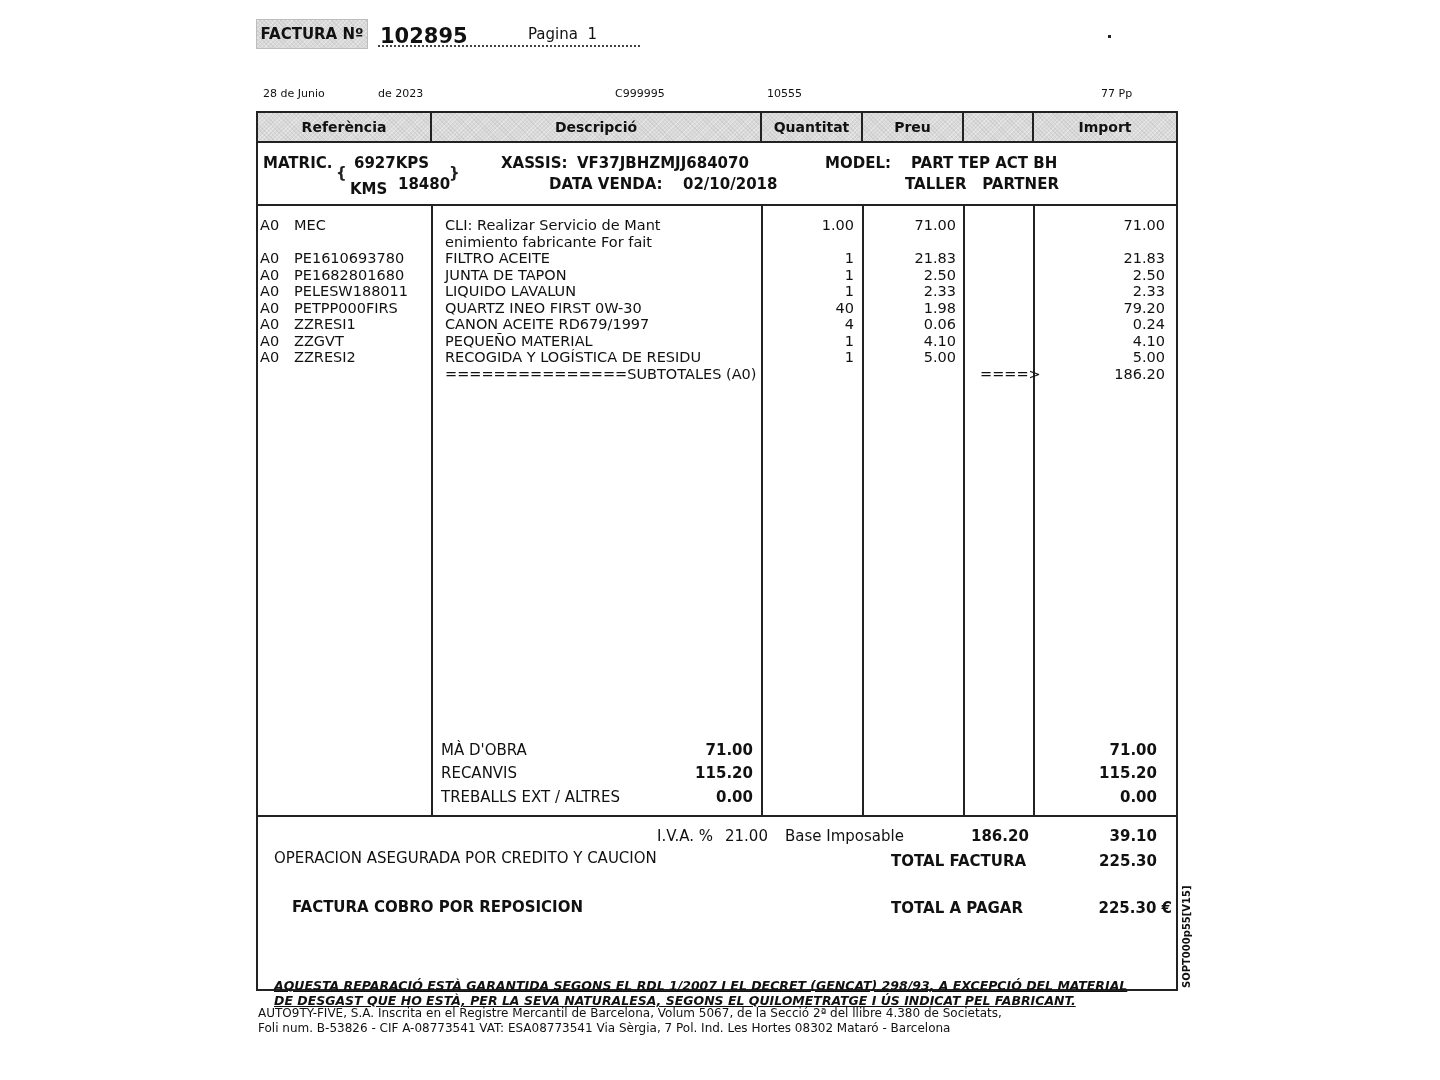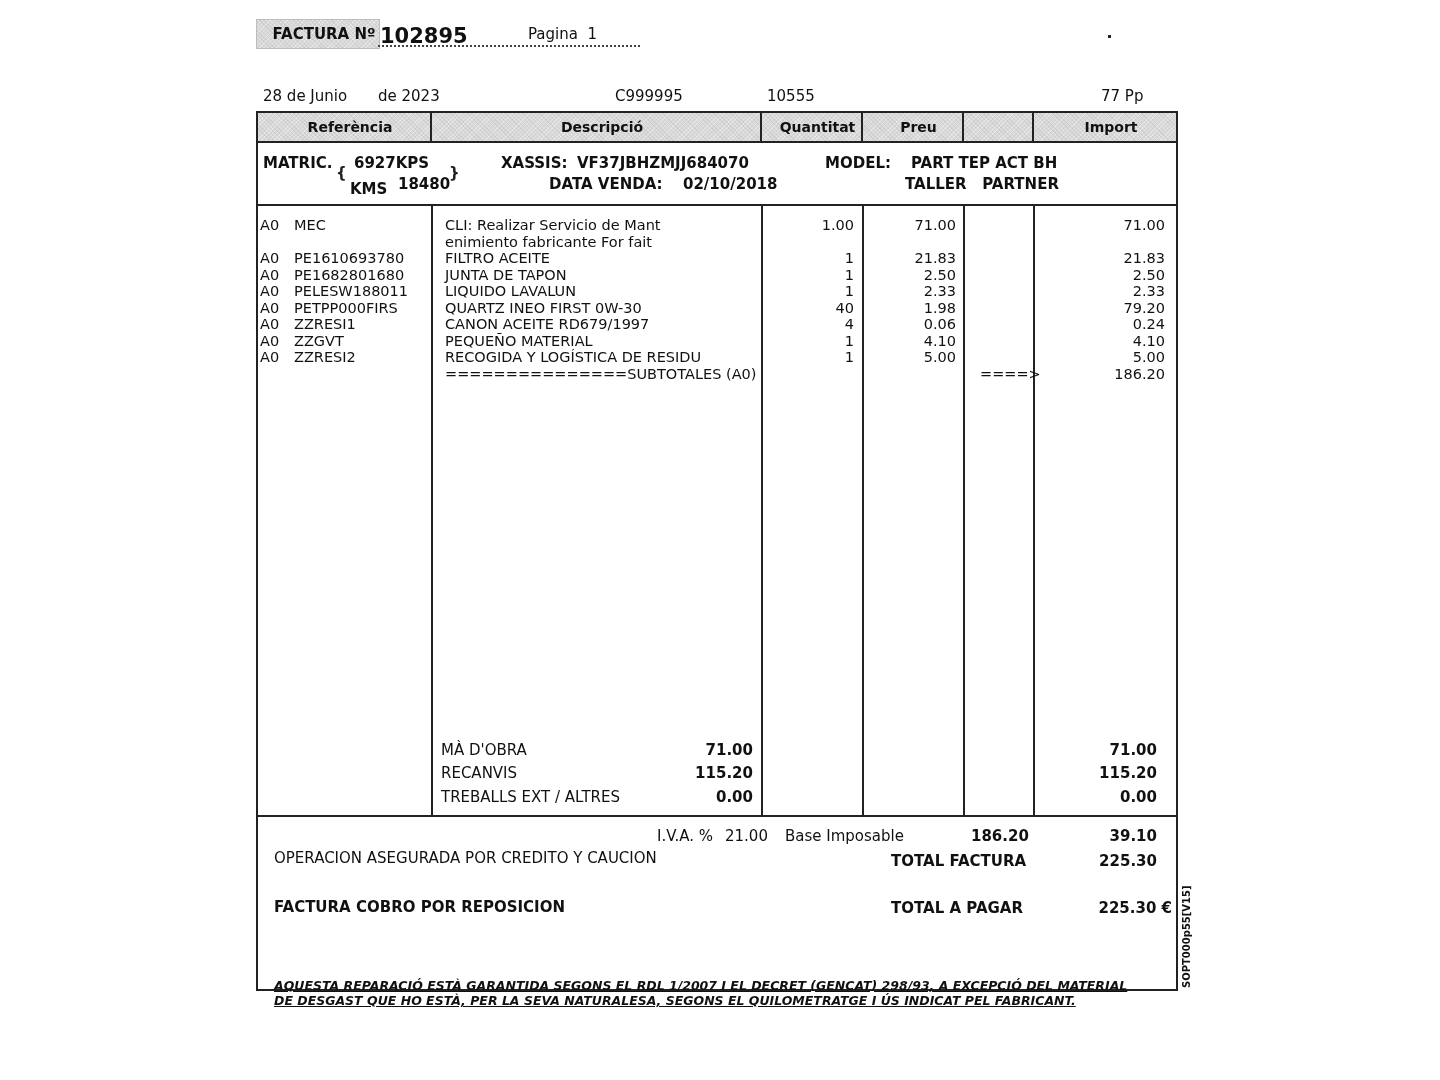--- a/index.html
+++ b/index.html
@@ -4,32 +4,31 @@
 <style>
   html, body { margin: 0; padding: 0; background: #ffffff; }
   body { width: 1440px; height: 1080px; position: relative; overflow: hidden;
          font-family: "DejaVu Sans", sans-serif; color: #111; }
   .abs { position: absolute; white-space: nowrap; }
   .shade {
     background-color: #d9d9d9;
     background-image:
       repeating-linear-gradient(45deg, rgba(0,0,0,0.06) 0 1px, transparent 1px 3px),
       repeating-linear-gradient(-45deg, rgba(255,255,255,0.35) 0 1px, transparent 1px 3px);
-    padding-left: 12px;
   }
 
   
   #factura-label { left: 256px; top: 19px; width: 110px; height: 28px; line-height: 28px;
      font-size: 15px; font-weight: bold; text-align: center; border: 1px solid #bdbdbd; }
   #invoice-no { left: 380px; top: 24px; font-size: 21px; font-weight: bold; }
   #page-lbl { left: 528px; top: 25px; font-size: 15px; }
   #dots { left: 378px; top: 45px; width: 262px; border-bottom: 2px dotted #444; }
   #stray-dot { left: 1108px; top: 35px; width: 3px; height: 3px; background: #222; }
 
-  #date-row span { position: absolute; top: 87px; font-size: 15px; }
+  #date-row span { position: absolute; top: 87px; font-size: 11px; }
 
   
   #frame { left: 256px; top: 111px; width: 922px; height: 880px; border: 2px solid #222; box-sizing: border-box; }
   .hcell { position: absolute; top: 113px; height: 29px; line-height: 29px; text-align: center;
            font-size: 14px; font-weight: bold; border-right: 2px solid #222; box-sizing: border-box; }
   #header-bottom { left: 256px; top: 141px; width: 922px; border-top: 2px solid #222; }
   #vehicle-bottom { left: 256px; top: 204px; width: 922px; border-top: 2px solid #222; }
   .vline { position: absolute; border-left: 2px solid #222; top: 204px; height: 612px; }
   #totals-top { left: 256px; top: 815px; width: 922px; border-top: 2px solid #222; }
 
@@ -205,22 +204,24 @@
   <span style="left:657px;top:827px">I.V.A. %</span>
   <span style="left:725px;top:827px">21.00</span>
   <span style="left:785px;top:827px">Base Imposable</span>
   <span style="left:971px;top:827px;font-weight:bold">186.20</span>
   <span style="right:283px;top:827px;font-weight:bold">39.10</span>
 
   <span style="left:274px;top:849px;font-size:15px">OPERACION ASEGURADA POR CREDITO Y CAUCION</span>
   <span style="left:891px;top:852px;font-weight:bold">TOTAL FACTURA</span>
   <span style="right:283px;top:852px;font-weight:bold">225.30</span>
 
-  <span style="left:274px;top:898px;font-weight:bold">FACTURA COBRO POR REPOSICION</span>
+  <span style="left:292px;top:898px;font-weight:bold">FACTURA COBRO POR REPOSICION</span>
   <span style="left:891px;top:899px;font-weight:bold">TOTAL A PAGAR</span>
   <span style="right:268px;top:899px;font-weight:bold">225.30 €</span>
 </div>
 
 <div id="warranty" class="abs">AQUESTA REPARACIÓ ESTÀ GARANTIDA SEGONS EL RDL 1/2007 I EL DECRET (GENCAT) 298/93, A EXCEPCIÓ DEL MATERIAL DE DESGAST QUE HO ESTÀ, PER LA SEVA NATURALESA, SEGONS EL QUILOMETRATGE I ÚS INDICAT PEL FABRICANT.</div>
 <div id="side-code" class="abs">SOPT000p55[V15]</div>
 
 <div id="footer" class="abs">
+  <div>AUTO9TY-FIVE, S.A. Inscrita en el Registre Mercantil de Barcelona, Volum 5067, de la Secció 2ª del llibre 4.380 de Societats,</div>
+  <div>Foli num. B-53826 - CIF A-08773541   VAT: ESA08773541 Via Sèrgia, 7 Pol. Ind. Les Hortes 08302 Mataró - Barcelona</div>
 </div>
 
 </body></html>

